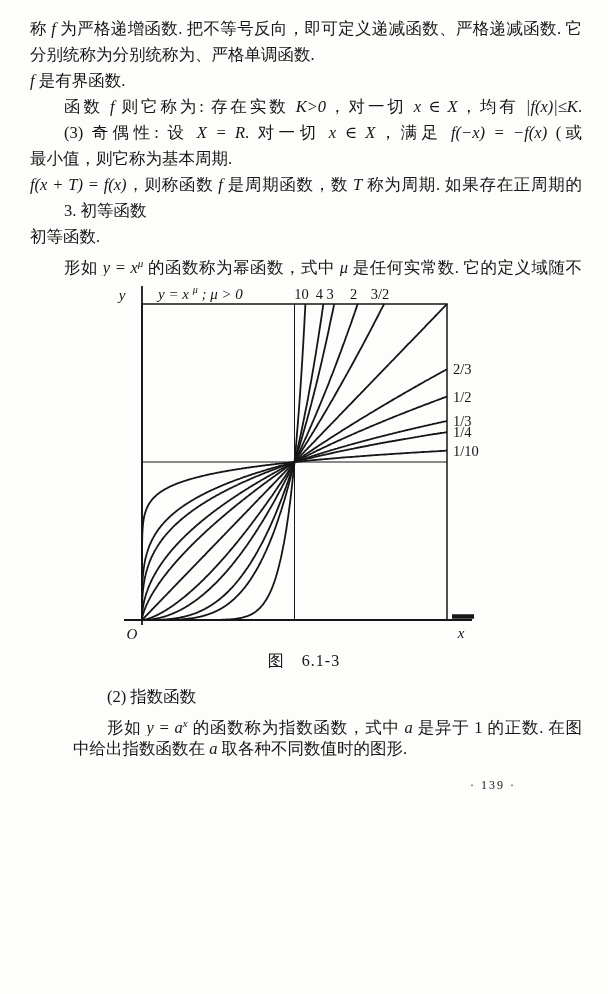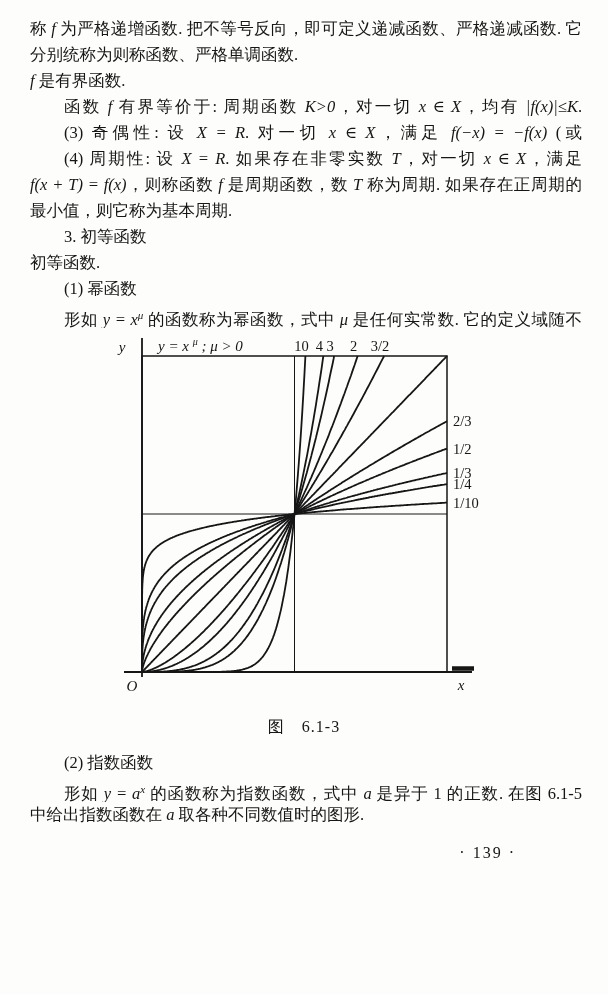--- a/index.html
+++ b/index.html
@@ -20,45 +20,43 @@
   .b  { font-weight:normal; }
   .it { font-style:italic; }
   .sup { font-size:11px; vertical-align:6px; }
   .figure { margin-top:2px; }
   .figure svg { display:block; }
   .fig-label  { font:14.5px "Liberation Serif","DejaVu Serif",serif; fill:#161616; }
   .fig-italic { font:italic 15px "Liberation Serif","DejaVu Serif",serif; fill:#161616; }
   .fig-title  { font:italic 15px "Liberation Serif","DejaVu Serif",serif; fill:#161616; }
   .caption {
     height:26px; line-height:26px; text-align:center;
-    font-size:16px; margin-top:16px; letter-spacing:1px;
+    font-size:16px; margin-top:2px; letter-spacing:1px;
   }
-  .bottomblock { margin-top:10px; }
+  .bottomblock { margin-top:10px;margin-left:43px; }
   .pagenum {
     margin-top:16px; text-align:right; padding-right:92px;
-    font-size:16px; letter-spacing:2px;
+    font-size:12px; letter-spacing:2px;
   }
 </style>
 </head>
 <body>
 
 <div class="page">
 
   <div class="textblock" id="text-top">
       <div class="tline just"><span>称 </span><span class="it">f</span><span> 为</span><span class="b">严格递增函数</span><span>. 把不等号反向，即可定义</span><span class="b">递减函数、严格递减函数</span><span>. 它们</span></div>
-      <div class="tline"><span>分别统称为</span><span class="b">则称函数、严格单调函数</span><span>.</span></div>
+      <div class="tline"><span>分别统称为</span><span class="b">分别统称为、严格单调函数</span><span>.</span></div>
       <div class="tline"><span class="it">f</span><span> 是</span><span class="b">有界函数</span><span>.</span></div>
-      <div class="tline ind just"><span>函数 </span><span class="it">f</span><span> 有界等价于: 周期函数 </span><span class="it">K&gt;0</span><span>，对一切 </span><span class="it">x ∈ X</span><span>，均有 </span><span class="it">|f(x)|≤K</span><span>.</span></div>
+      <div class="tline ind just"><span>函数 </span><span class="it">f</span><span> 则它称为: 存在实数 </span><span class="it">K&gt;0</span><span>，对一切 </span><span class="it">x ∈ X</span><span>，均有 </span><span class="it">|f(x)|≤K</span><span>.</span></div>
       <div class="tline ind just"><span>(3) 奇偶性: 设 </span><span class="it">X = R</span><span>. 对一切 </span><span class="it">x ∈ X</span><span>，满足 </span><span class="it">f(−x) = −f(x)</span><span> (或</span></div>
-      <div class="tline ind just"><span>(4) 周期性: 设 </span><span class="it">X = R</span><span>. 如果存在非零实数 </span><span class="it">T</span><span>，对一切 </span><span class="it">x ∈ X</span><span>，满足</span></div>
+      <div class="tline"><span>最小值，则它称为</span><span class="b">基本周期</span><span>.</span></div>
       <div class="tline just"><span class="it">f(x + T) = f(x)</span><span>，则称函数 </span><span class="it">f</span><span> 是</span><span class="b">周期函数</span><span>，数 </span><span class="it">T</span><span> 称为</span><span class="b">周期</span><span>. 如果存在正周期的</span></div>
-      <div class="tline"><span>最小值，则它称为</span><span class="b">基本周期</span><span>.</span></div>
       <div class="tline ind"><span>3. 初等函数</span></div>
       <div class="tline"><span class="b">初等函数</span><span>.</span></div>
-      <div class="tline ind"><span>(1) 幂函数</span></div>
       <div class="tline ind just"><span>形如 </span><span class="it">y = x</span><span class="it sup">μ</span><span> 的函数称为</span><span class="b">幂函数</span><span>，式中 </span><span class="it">μ</span><span> 是任何实常数. 它的定义域随不</span></div>
     </div>
 
   <div class="figure">
     <svg width="608" height="368" viewBox="0 0 608 368" xmlns="http://www.w3.org/2000/svg">
 
       <rect x="142" y="26" width="305" height="316" fill="none" stroke="#161616" stroke-width="1.5"></rect>
       <line x1="294.5" y1="26" x2="294.5" y2="342" stroke="#161616" stroke-width="1"></line>
       <line x1="142" y1="184" x2="447" y2="184" stroke="#161616" stroke-width="1"></line>
 

